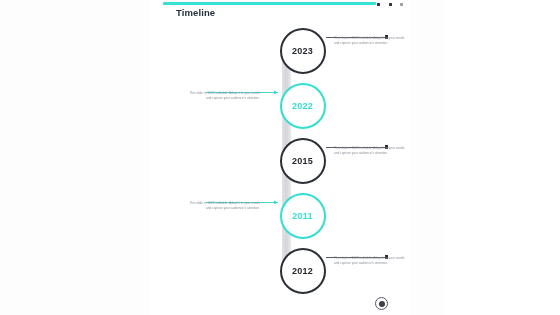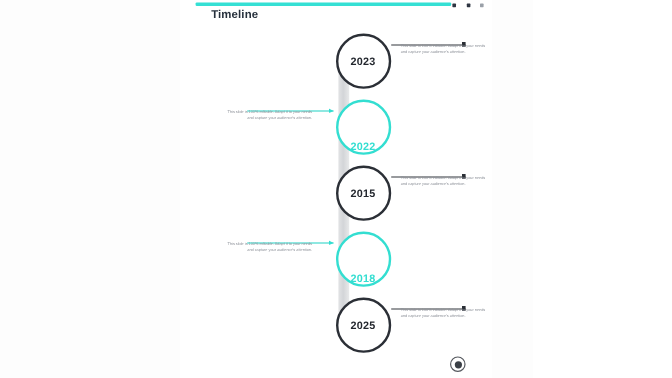--- a/index.html
+++ b/index.html
@@ -118,21 +118,20 @@
     font-weight: bold;
     letter-spacing: 0.2px;
   }
   .circle.dark {
     border: 2.2px solid #2b2f36;
     color: #23272e;
   }
   .circle.teal {
     border: 2.2px solid #33ded1;
     color: #33ded1;
-    align-items: flex-end;
   }
 
   
   .desc {
     position: absolute;
     top: 8px;
     width: 72px;
     font-size: 3.2px;
     line-height: 1.55;
     color: #8d9199;
@@ -249,31 +248,31 @@
           <span>2015</span>
         </div>
       </div>
 
       <div class="node" style="top:165px;">
         <div class="conn left">
           <span class="cap"></span>
         </div>
         <div class="desc left">This slide is 100% editable. Adapt it to your needs and capture your audience's attention.</div>
         <div class="circle teal">
-          <span>2018</span>
+          <span>2011</span>
         </div>
       </div>
 
       <div class="node" style="top:220px;">
         <div class="conn right">
           <span class="cap"></span>
         </div>
         <div class="desc right">This slide is 100% editable. Adapt it to your needs and capture your audience's attention.</div>
         <div class="circle dark">
-          <span>2025</span>
+          <span>2012</span>
         </div>
       </div>
 
     </div>
 
     <div class="badge">
       <span class="inner"></span>
     </div>
 
   </div>

